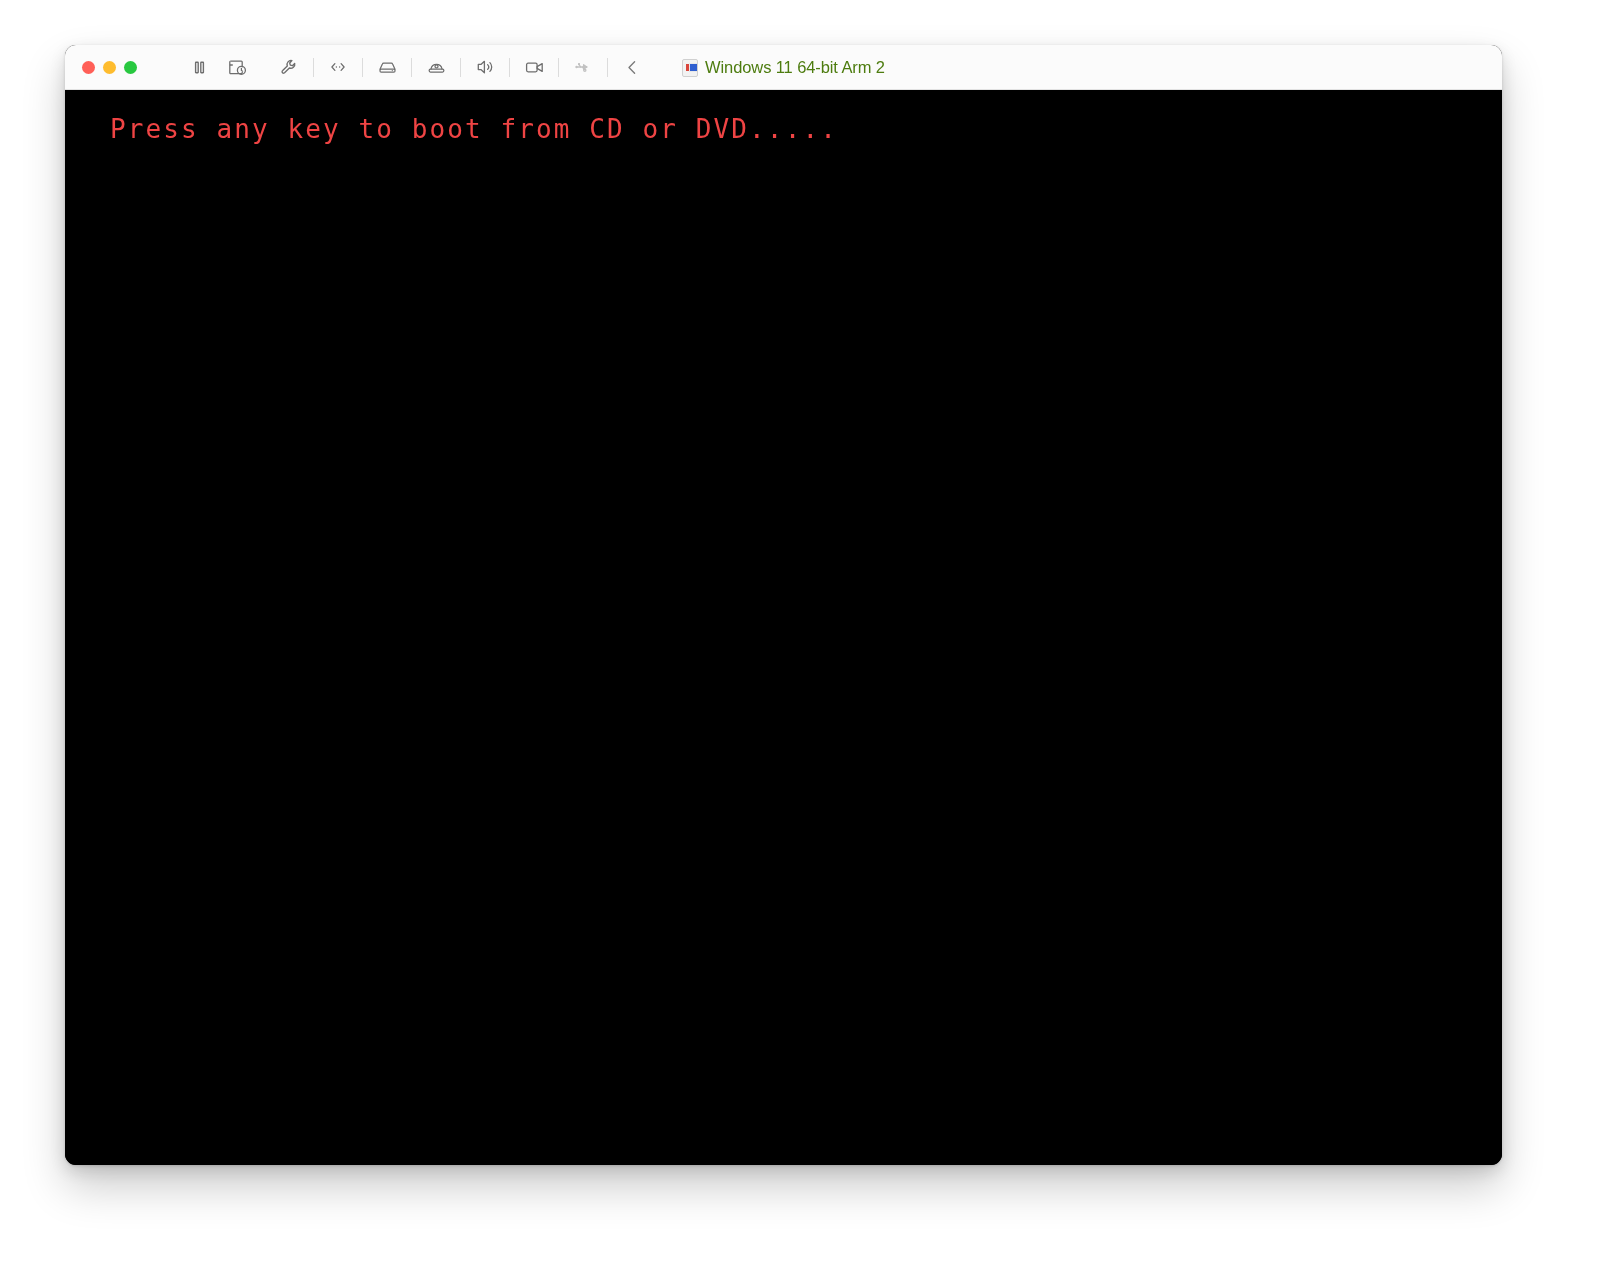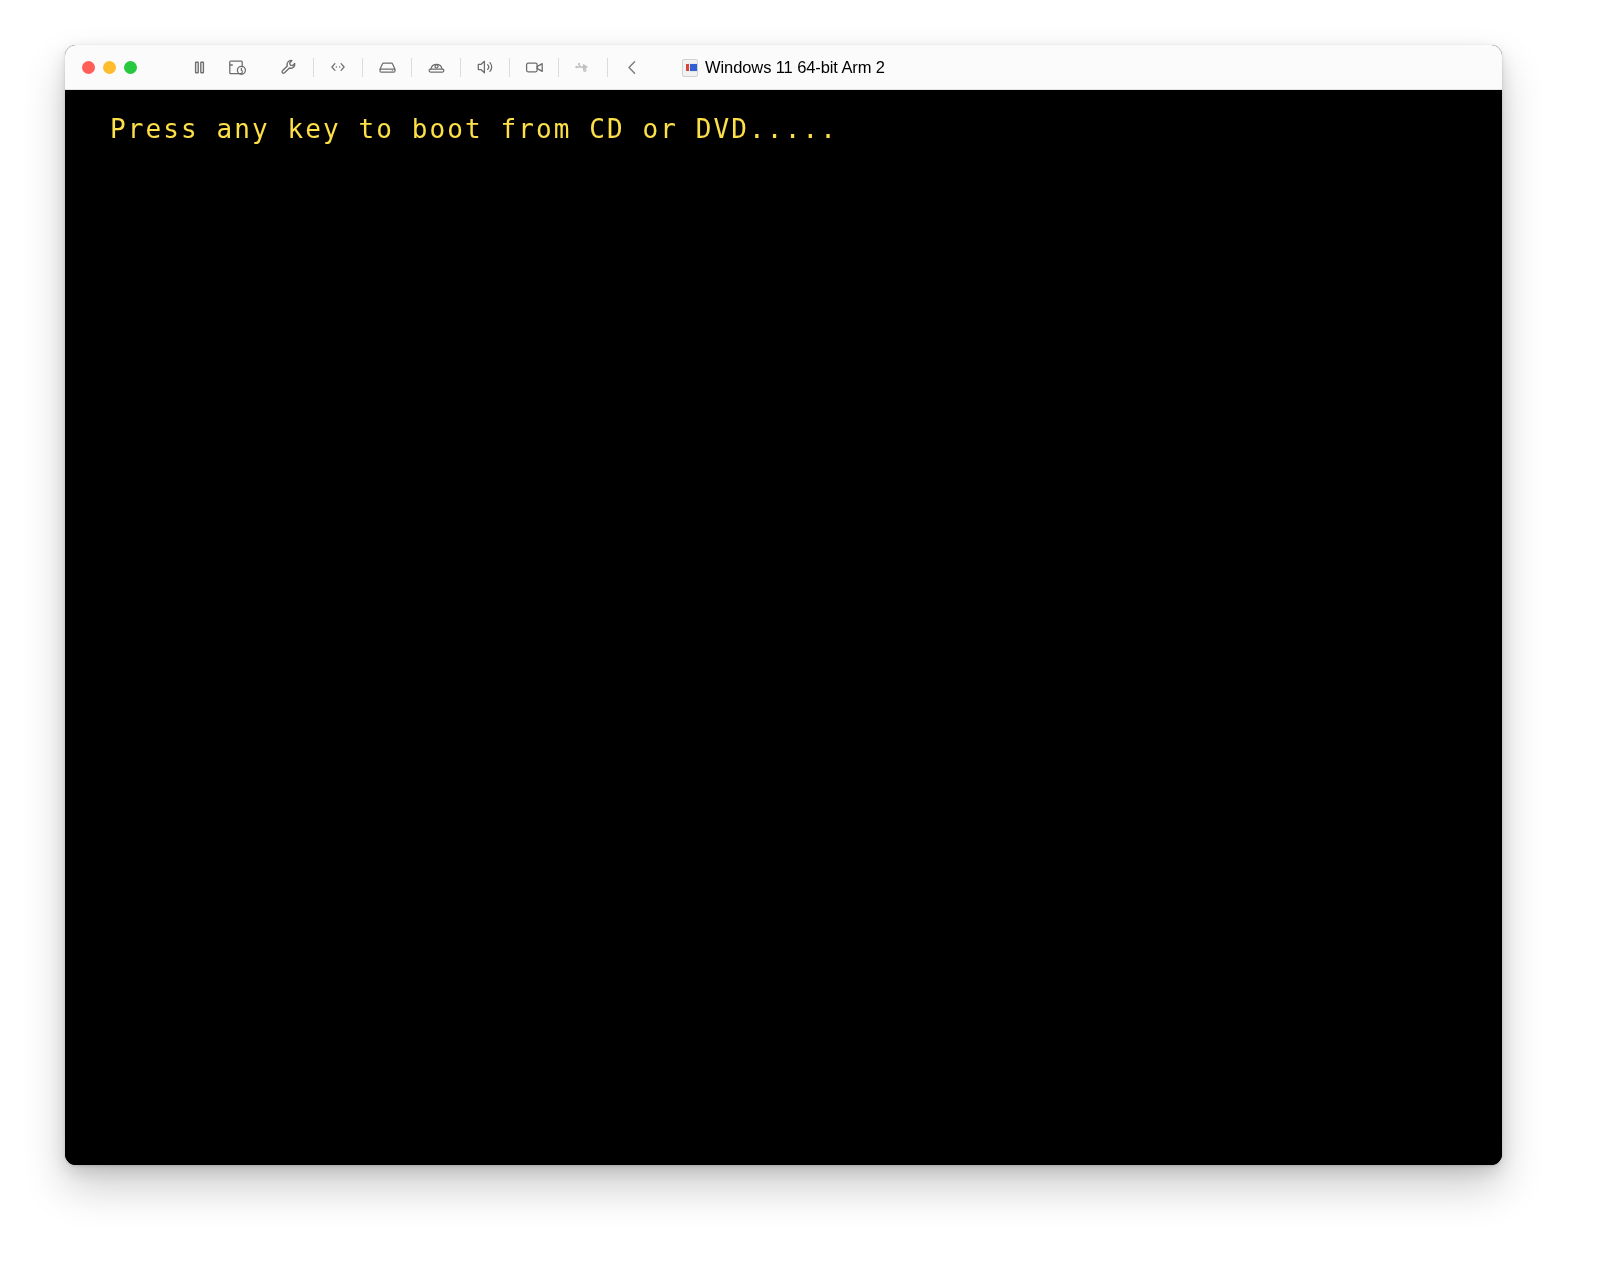--- a/index.html
+++ b/index.html
@@ -129,42 +129,42 @@
     position: absolute;
     left: 6px; top: 3px;
     width: 7px; height: 7px;
     background: #2f5fd0;
     border: 1px solid #e8e8e8;
   }
 
   .title-text {
     font-family: "Liberation Sans", sans-serif;
     font-size: 16.5px;
-    color: #000000;
+    color: #4d7c0f;
     letter-spacing: -0.1px;
     white-space: nowrap;
   }
 
   
   .vm-screen {
     position: relative;
     width: 100%;
     height: calc(100% - 45px);
     background: #000000;
     overflow: hidden;
   }
 
   .boot-text {
     position: absolute;
     left: 45px;
     top: 22px;
     font-family: "DejaVu Sans Mono", "Liberation Mono", monospace;
     font-size: 26px;
     line-height: 34px;
-    color: #fde047;
+    color: #ef4444;
     letter-spacing: 2.1px;
     white-space: pre;
   }
 </style>
 </head>
 <body>
 
 <div class="vm-window">
 
   <div class="titlebar">

